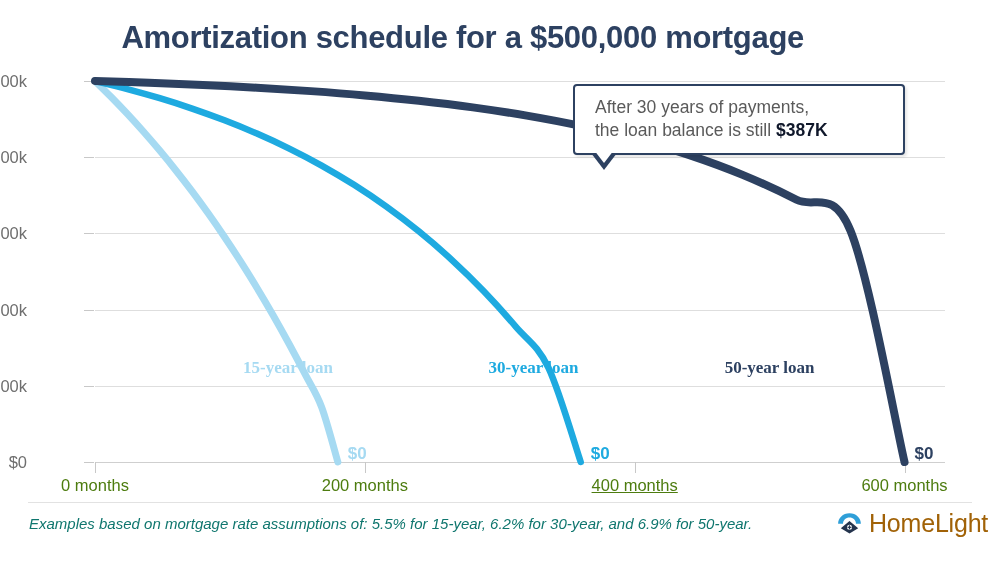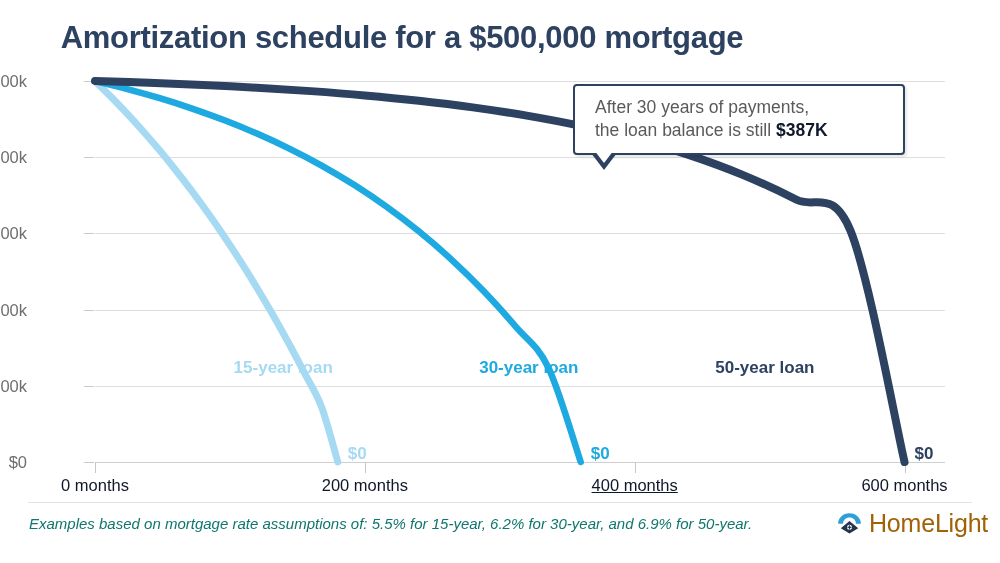--- a/index.html
+++ b/index.html
@@ -18,21 +18,21 @@
     width: 1000px;
     height: 563px;
   }
 
   
   .chart-title {
     position: absolute;
     left: 0;
     top: 20px;
     width: 804px;
-    text-align: center;
+    text-align: right;
     font-size: 31px;
     font-weight: bold;
     color: #2d4161;
     letter-spacing: -0.3px;
     white-space: nowrap;
   }
 
   
   .plot-area {
     position: absolute;
@@ -75,21 +75,21 @@
     position: absolute;
     top: 381px;
     width: 1px;
     height: 11px;
     background: #c8c8c8;
   }
   .xlabel {
     position: absolute;
     top: 396px;
     font-size: 16.5px;
-    color: #0f172a;
+    color: #4d7c0f;
     white-space: nowrap;
     transform: translateX(-50%);
     line-height: 1;
   }
 
   svg.curves {
     position: absolute;
     left: 0;
     top: 0;
     width: 850px;
@@ -97,20 +97,21 @@
     overflow: visible;
   }
 
   
   .series-label {
     position: absolute;
     font-size: 17px;
     font-weight: bold;
     white-space: nowrap;
     line-height: 1;
+    font-family: Liberation Serif, serif;
   }
 
   
   .end-label {
     position: absolute;
     font-size: 17px;
     font-weight: bold;
     white-space: nowrap;
     line-height: 1;
   }

